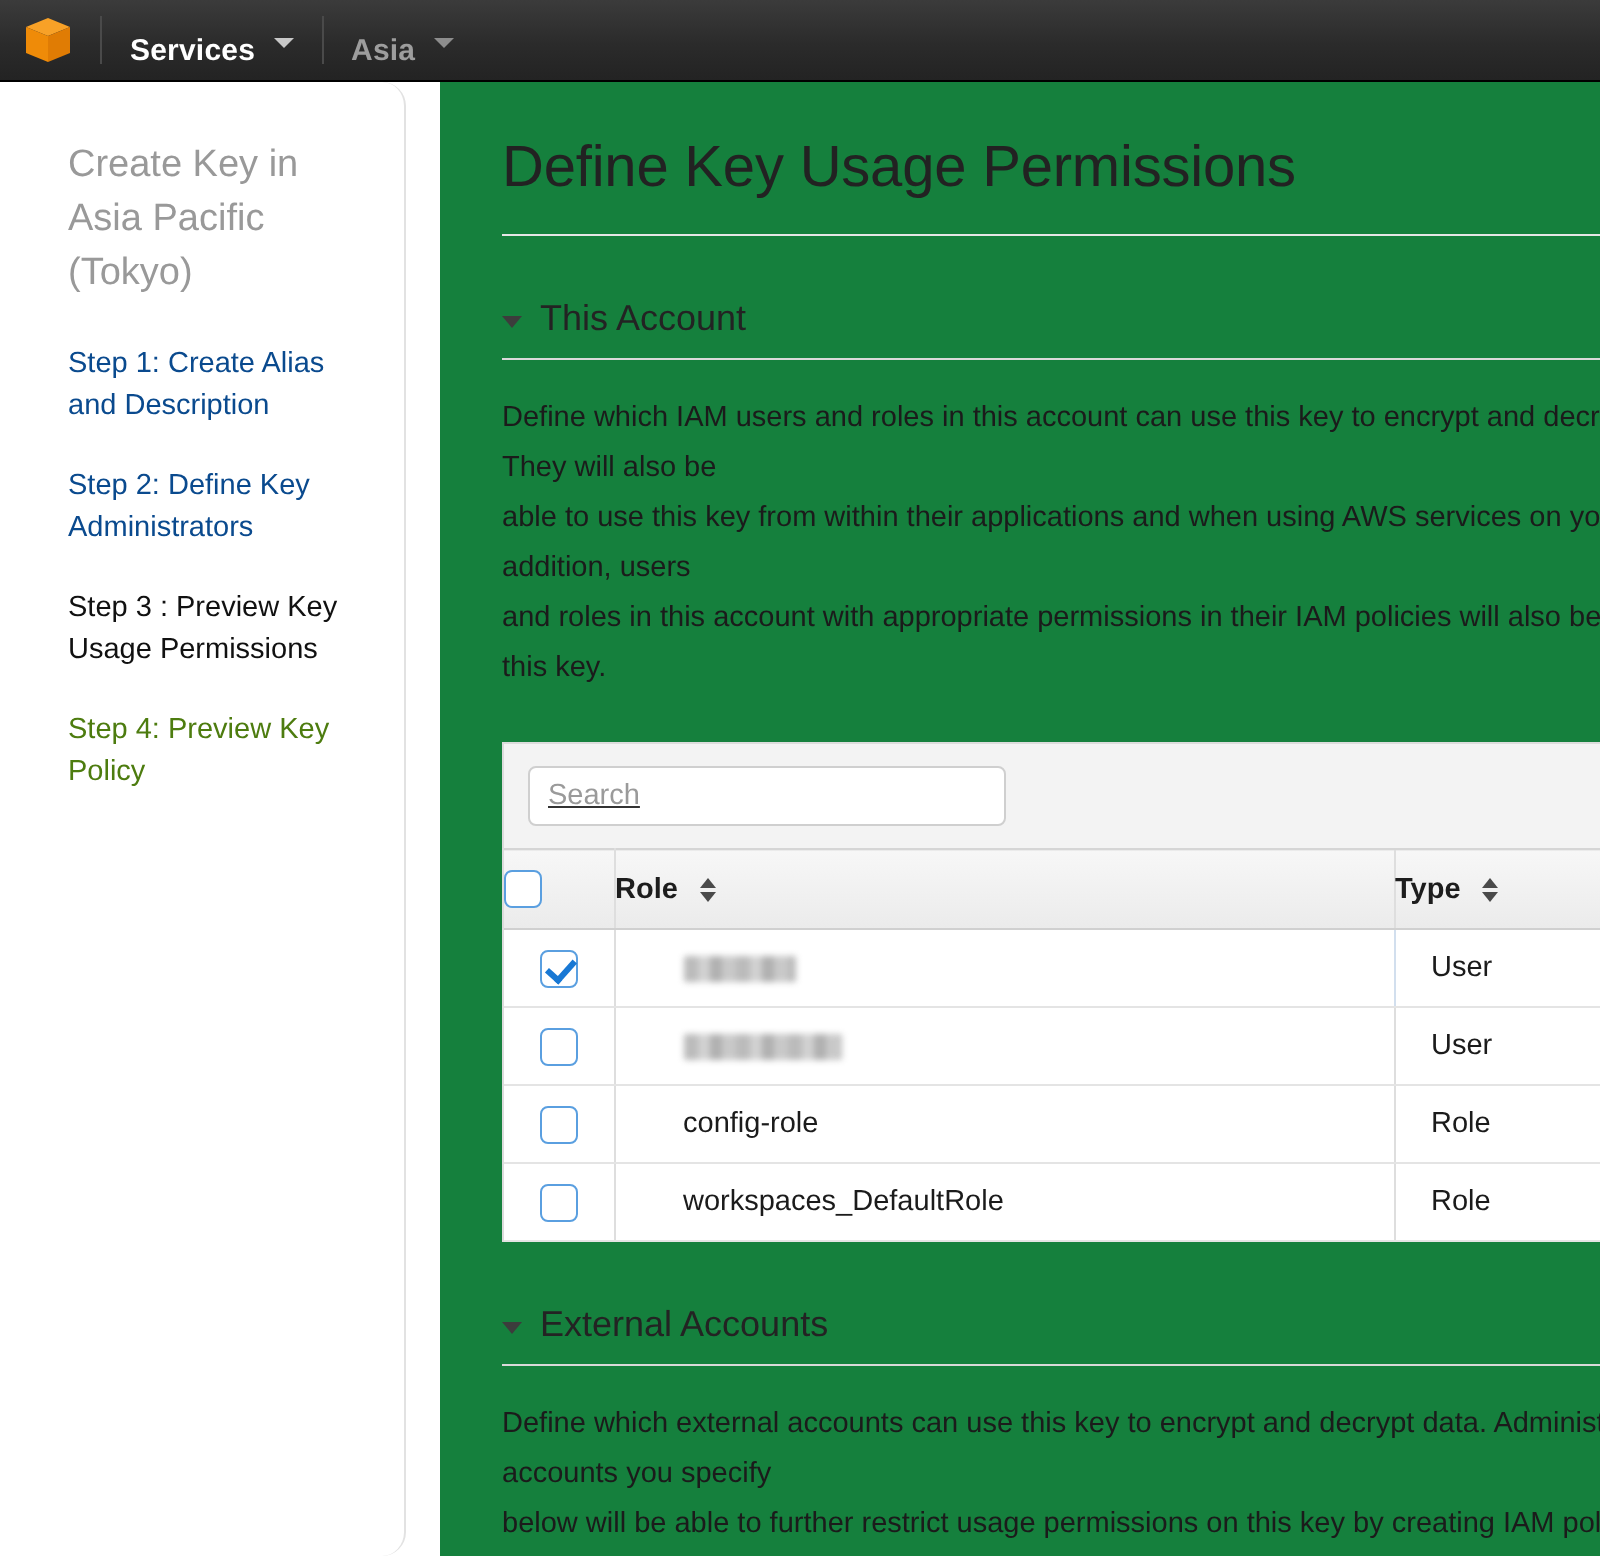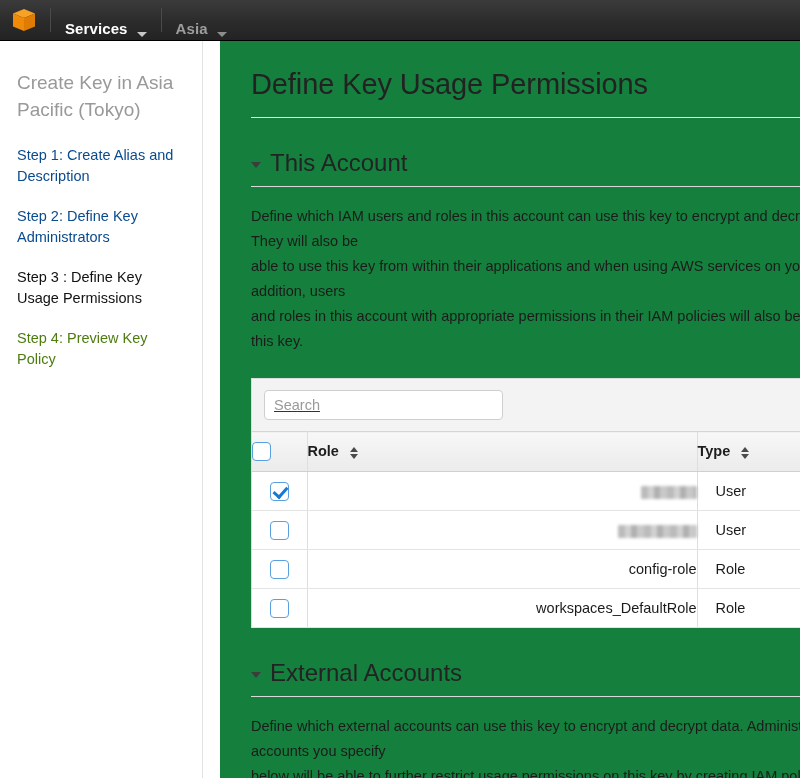--- a/index.html
+++ b/index.html
@@ -23,23 +23,23 @@
     width: 48px; height: 41px;
     display: flex; align-items: center; justify-content: center;
   }
   .cube { display: block; }
   .nav-sep {
     width: 1px; height: 24px;
     background: #4a4a4a;
     margin: 0 2px;
   }
   .nav-item {
-    display: flex; align-items: flex-end;
+    display: flex; align-items: flex-start;
     height: 41px;
-    padding: 4px 12px;
+    padding: 17px 12px;
     cursor: pointer;
   }
   .nav-label {
     font-size: 15px; font-weight: bold;
     color: #ffffff;
     letter-spacing: .1px;
   }
   .nav-label.dim { color: #9d9d9d; }
   .caret-down {
     width: 0; height: 0;
@@ -62,21 +62,22 @@
     white-space: nowrap;
     padding-right: 2px;
   }
 
   
   #sidebar {
     position: absolute; top: 41px; left: 0;
     width: 203px; height: 737px;
     background: #ffffff;
     border-right: 1px solid #e2e2e2;
-    padding: 28px 18px 0 17px;
+    padding: 28px 18px 0 34px;
+    border-radius: 12px;
   }
   #wizard-title {
     font-size: 19px;
     color: #999999;
     line-height: 27px;
     margin-bottom: 22px;
     font-weight: normal;
   }
   .step {
     font-size: 14.5px;
@@ -119,21 +120,21 @@
   .tri {
     width: 0; height: 0;
     border-left: 5.5px solid transparent;
     border-right: 5.5px solid transparent;
     border-top: 6px solid #3c3c3c;
     margin-right: 9px;
     margin-top: 3px;
     flex: none;
   }
   .section-title {
-    font-size: 24px;
+    font-size: 18px;
     color: #232323;
     font-weight: normal;
     white-space: nowrap;
   }
   .rule-under-section {
     width: 600px; height: 1px;
     background: #d9d9d9;
     margin-top: 9px;
   }
 
@@ -191,21 +192,21 @@
     text-align: left;
     padding: 0;
     vertical-align: middle;
   }
   th.col-check, td.col-check {
     width: 55px;
     text-align: center;
     border-right: 1px solid #dedede;
     padding: 0;
   }
-  th.col-name, td.col-name { width: 390px; padding-left: 14px; text-align: right; }
+  th.col-name, td.col-name { width: 390px; padding-left: 34px; }
   th.col-type, td.col-type {
     width: 155px;
     padding-left: 18px;
     border-left: 1px solid #dedede;
   }
   table.grid tbody td {
     height: 39px;
     font-size: 14.5px;
     color: #1b1b1b;
     border-bottom: 1px solid #e4e4e4;
@@ -298,21 +299,21 @@
   <div id="topbar-right">
     <span id="account-menu">Shi</span>
   </div>
 </div>
 
 <div id="sidebar">
   <div id="wizard-title">Create Key in Asia Pacific (Tokyo)</div>
 
   <div class="step link">Step 1: Create Alias and Description</div>
   <div class="step link">Step 2: Define Key Administrators</div>
-  <div class="step current"><b>Step 3</b><span> : Define Key Usage Permissions</span></div>
+  <div class="step current"><b>Step 3</b><span> : Preview Key Usage Permissions</span></div>
   <div class="step future">Step 4: Preview Key Policy</div>
 </div>
 
 <div id="main">
 
   <h1 id="page-title">Define Key Usage Permissions</h1>
   <div class="rule-under-title"></div>
 
   <div class="section-head">
     <span class="tri"></span>

